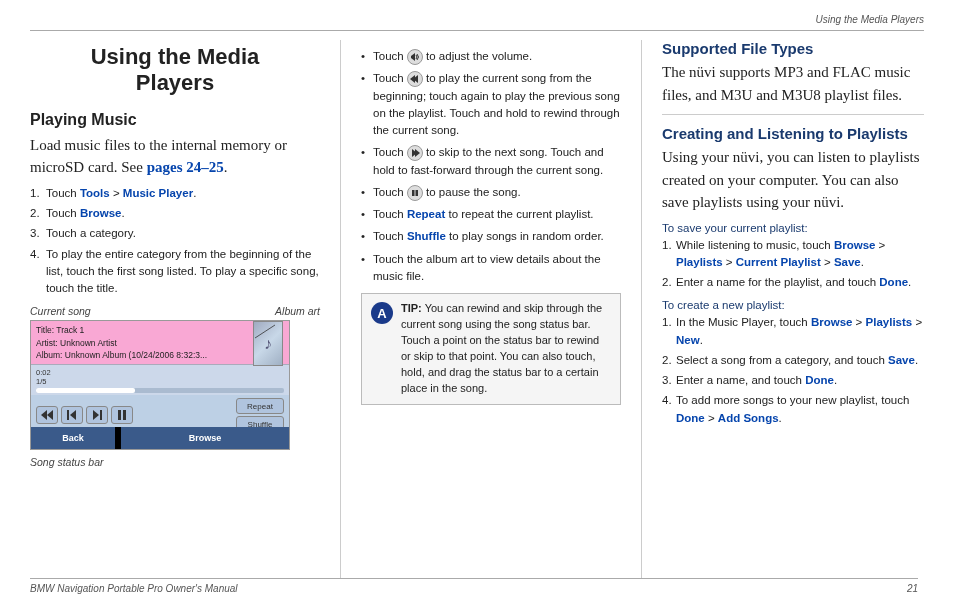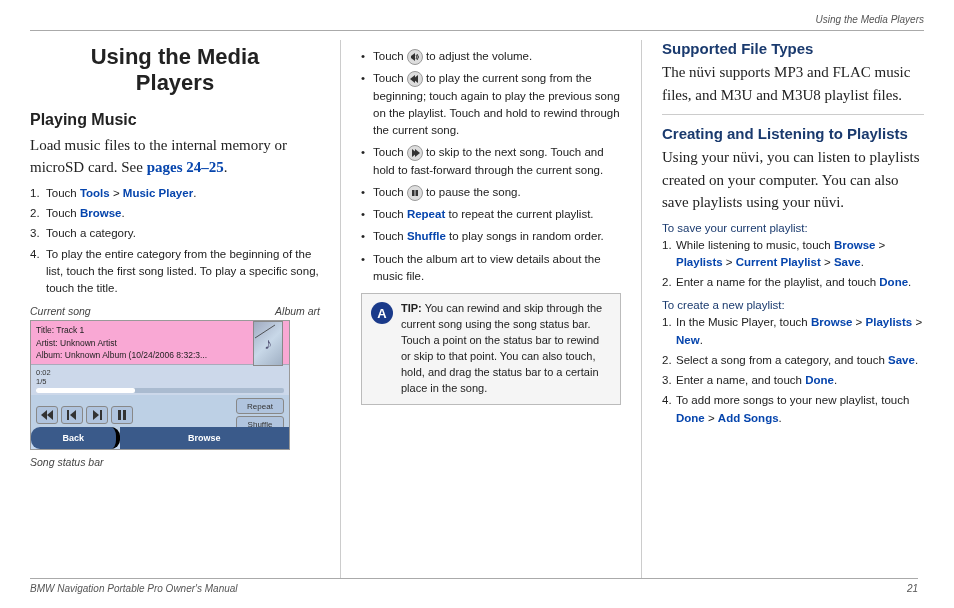--- a/index.html
+++ b/index.html
@@ -219,22 +219,21 @@
     }
     .nav-btn-back {
       flex: 1;
       background: #3a5a8a;
       display: flex;
       align-items: center;
       justify-content: center;
       font-size: 9px;
       color: #fff;
       font-weight: bold;
-      border-right: 4px solid #000000;
-      border-radius: 9px;
+      border-right: 6px solid #000000;
     }
     .nav-btn-browse {
       flex: 2;
       background: #3a5a8a;
       display: flex;
       align-items: center;
       justify-content: center;
       font-size: 9px;
       color: #fff;
       font-weight: bold;

